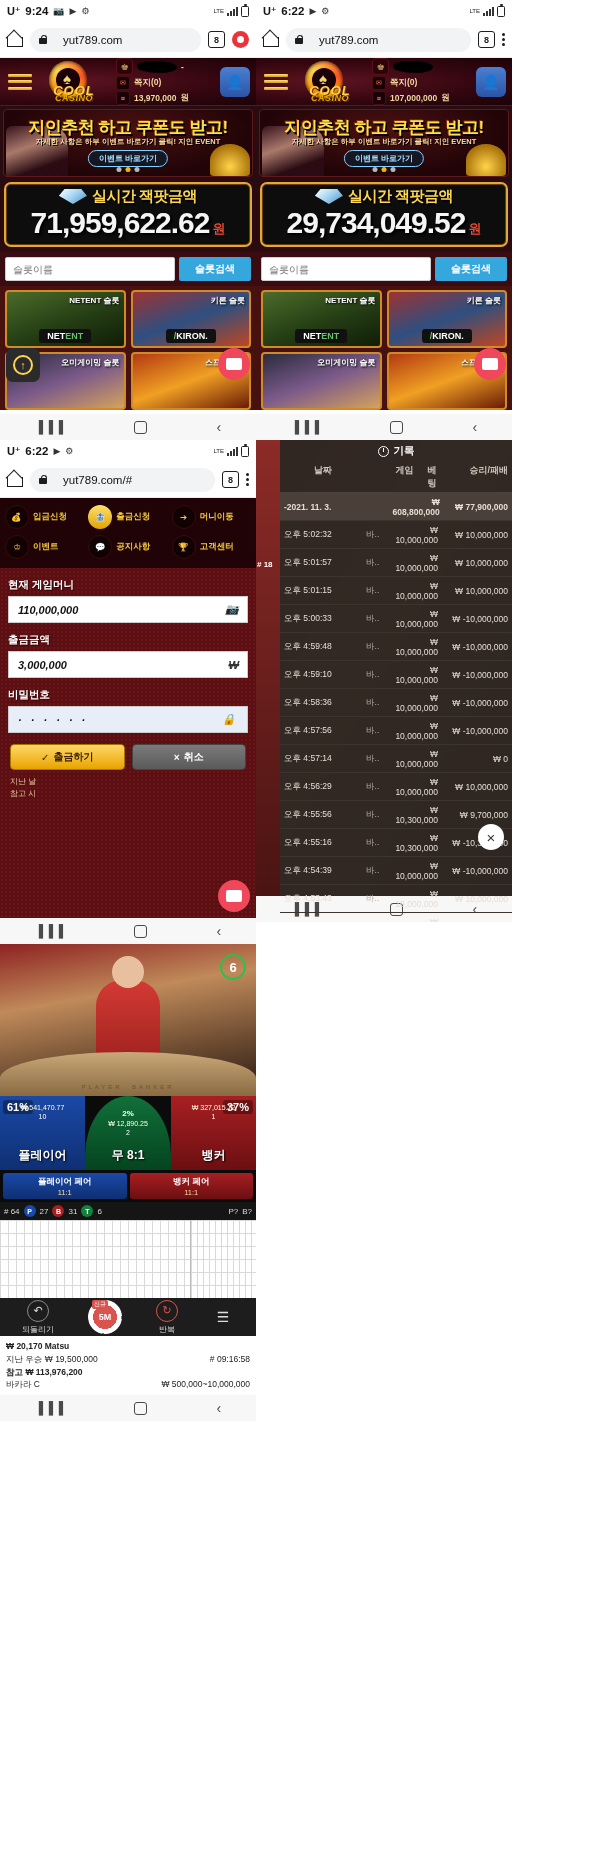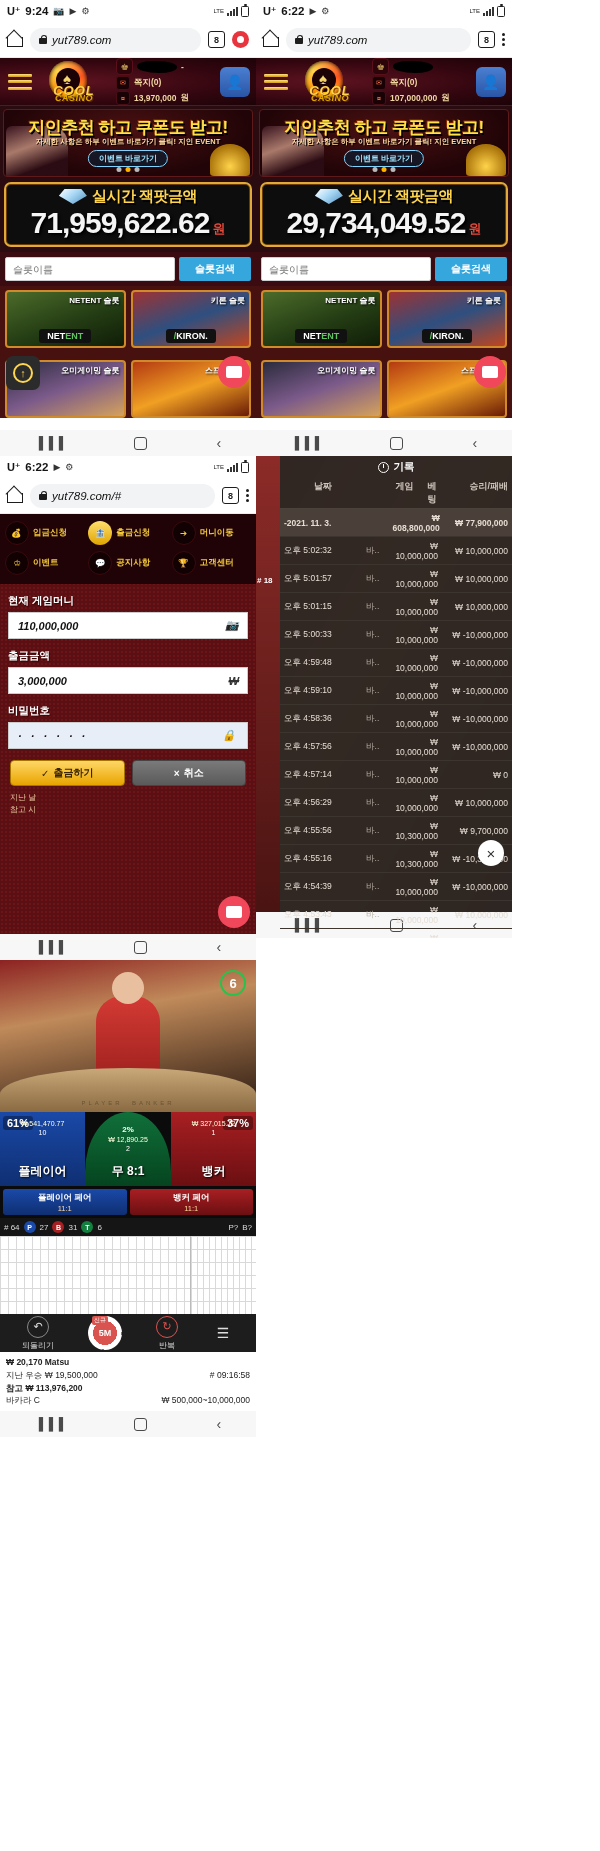--- a/index.html
+++ b/index.html
@@ -35,21 +35,21 @@
     height: 36px; background: #fff; display:flex; align-items:center;
     padding: 0 7px; gap: 7px; border-bottom: 1px solid #ececec;
   }
   .home-ic { width:16px; height:15px; flex:none; position:relative; }
   .home-ic:before{content:"";position:absolute;left:0;top:5px;width:16px;height:10px;
      border:1.6px solid #1d1d1d;border-top:none;box-sizing:border-box;}
   .home-ic:after{content:"";position:absolute;left:1px;top:0px;width:11px;height:11px;
      border-left:1.6px solid #1d1d1d;border-top:1.6px solid #1d1d1d;transform:rotate(45deg);}
   .urlbox {
     flex:1; height:24px; background:#f1f3f4; border-radius:13px;
-    display:flex; align-items:center; gap:5px; padding:0 9px; font-size:11.5px; color:#111;font-style:italic;
+    display:flex; align-items:center; gap:16px; padding:0 9px; font-size:11.5px; color:#111;
   }
   .lock { width:8px;height:9px;position:relative;flex:none; }
   .lock:before{content:"";position:absolute;bottom:0;left:0;width:8px;height:6px;background:#1d1d1d;border-radius:1px;}
   .lock:after{content:"";position:absolute;top:0;left:1.8px;width:4.4px;height:5px;border:1.5px solid #1d1d1d;border-bottom:none;border-radius:3px 3px 0 0;}
   .tabcount {
     width:17px;height:17px;border:1.6px solid #1d1d1d;border-radius:3px;
     display:flex;align-items:center;justify-content:center;font-size:9px;font-weight:700;color:#1d1d1d;flex:none;
   }
   .menu-dots { display:flex;flex-direction:column;gap:2px;flex:none; }
   .menu-dots i { width:3px;height:3px;border-radius:50%;background:#1d1d1d;display:block; }
@@ -113,21 +113,21 @@
     text-shadow:1px 1px 0 #000,2px 2px 3px #000;}
   .jp-amt em{font-style:normal;font-size:13px;font-weight:900;color:#e64a3a;}
 
   .searchrow{display:flex;gap:4px;padding:5px 5px;background:#3a0c12;}
   .searchrow input{flex:1;height:24px;border:1px solid #cfcfcf;border-radius:2px;background:#fff;
     font-size:10px;padding:0 7px;color:#333;font-family:inherit;}
   .searchrow button{width:72px;height:24px;background:#35a7dd;border:none;border-radius:2px;
     color:#fff;font-size:10px;font-weight:700;font-family:inherit;}
 
   .gamegrid{ background:#47110f; padding:4px 5px 0; }
-  .ggrow{display:flex;gap:5px;margin-bottom:12px;}
+  .ggrow{display:flex;gap:5px;margin-bottom:4px;}
   .gcard{flex:1;height:58px;border:2px solid #d08a2a;border-radius:4px;position:relative;overflow:hidden;}
   .gcard .lbl{position:absolute;top:3px;right:4px;font-size:8px;color:#fff;font-weight:700;text-shadow:1px 1px 2px #000;}
   .gcard .brand{position:absolute;bottom:3px;left:50%;transform:translateX(-50%);
     background:#111;border-radius:3px;padding:2px 8px;font-size:9px;font-weight:900;color:#fff;white-space:nowrap;}
   .gcard .brand .g{color:#62c462;}
   .art1{background:linear-gradient(160deg,#4c6b2a,#243d14 55%,#101d07);}
   .art2{background:linear-gradient(160deg,#9e3232,#2e4f80 50%,#c0451f);}
   .art3{background:linear-gradient(160deg,#2b2b3d,#7b5a8a 50%,#d5a25c);}
   .art4{background:linear-gradient(160deg,#b43a12,#f0a023 50%,#6a1b05);}
 

